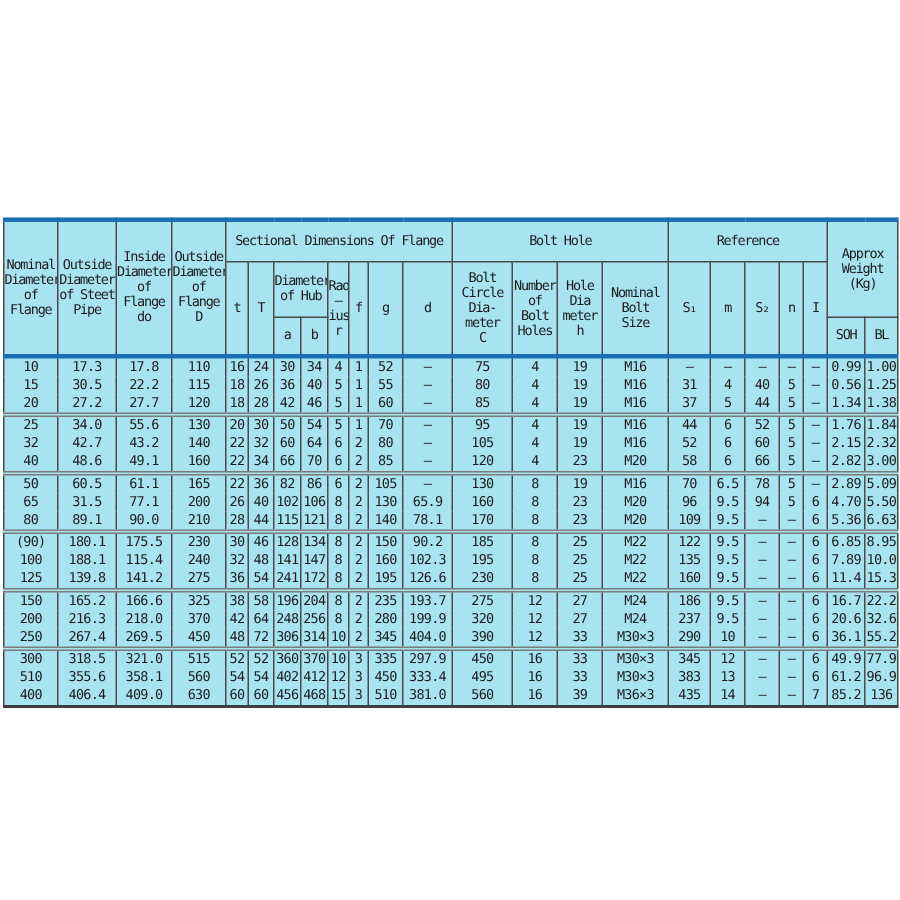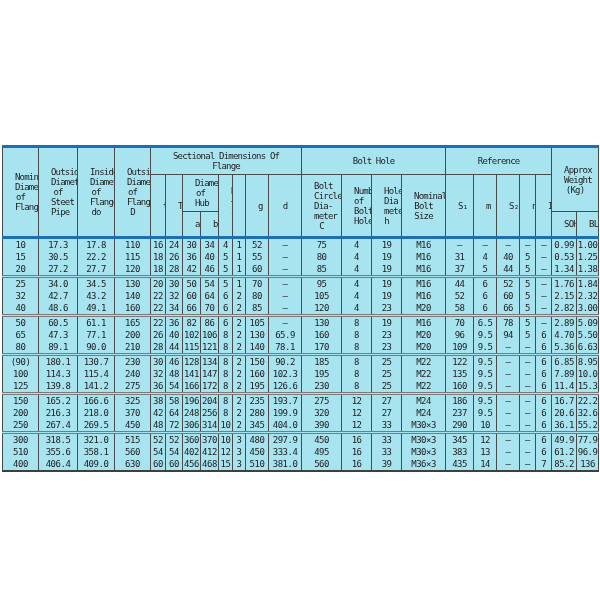--- a/index.html
+++ b/index.html
@@ -20,21 +20,21 @@
     border-bottom:2px solid #3f3f3f;
   }
   thead th{
     border:1px solid var(--grid);
     font-weight:normal;
     font-size:9px;line-height:10px;
     letter-spacing:-0.8px;
     color:var(--text);
     text-align:center;vertical-align:middle;
     white-space:pre-line;
-    padding:1px 12px;
+    padding:1px 0;
     overflow:hidden;
   }
   thead tr.h1 th{height:24px;}
   thead tr.h2 th{height:34px;}
   thead tr.h3 th{height:22px;}
   thead{border-bottom:3px solid var(--band);}
   tbody td{
     border-left:1px solid var(--grid);
     border-right:1px solid var(--grid);
     font-size:9px;line-height:12px;height:12px;
@@ -184,21 +184,21 @@
           <td>–</td>
           <td>80</td>
           <td>4</td>
           <td>19</td>
           <td>M16</td>
           <td>31</td>
           <td>4</td>
           <td>40</td>
           <td>5</td>
           <td>–</td>
-          <td>0.53</td>
+          <td>0.56</td>
           <td>1.25</td>
         </tr>
         <tr>
           <td>20</td>
           <td>27.2</td>
           <td>27.7</td>
           <td>120</td>
           <td>18</td>
           <td>28</td>
           <td>42</td>
@@ -215,21 +215,21 @@
           <td>5</td>
           <td>44</td>
           <td>5</td>
           <td>–</td>
           <td>1.34</td>
           <td>1.38</td>
         </tr>
         <tr class="group-start">
           <td>25</td>
           <td>34.0</td>
-          <td>34.5</td>
+          <td>55.6</td>
           <td>130</td>
           <td>20</td>
           <td>30</td>
           <td>50</td>
           <td>54</td>
           <td>5</td>
           <td>1</td>
           <td>70</td>
           <td>–</td>
           <td>95</td>
@@ -314,21 +314,21 @@
           <td>70</td>
           <td>6.5</td>
           <td>78</td>
           <td>5</td>
           <td>–</td>
           <td>2.89</td>
           <td>5.09</td>
         </tr>
         <tr>
           <td>65</td>
-          <td>47.3</td>
+          <td>31.5</td>
           <td>77.1</td>
           <td>200</td>
           <td>26</td>
           <td>40</td>
           <td>102</td>
           <td>106</td>
           <td>8</td>
           <td>2</td>
           <td>130</td>
           <td>65.9</td>
@@ -365,21 +365,21 @@
           <td>9.5</td>
           <td>–</td>
           <td>–</td>
           <td>6</td>
           <td>5.36</td>
           <td>6.63</td>
         </tr>
         <tr class="group-start">
           <td>(90)</td>
           <td>180.1</td>
-          <td>130.7</td>
+          <td>175.5</td>
           <td>230</td>
           <td>30</td>
           <td>46</td>
           <td>128</td>
           <td>134</td>
           <td>8</td>
           <td>2</td>
           <td>150</td>
           <td>90.2</td>
           <td>185</td>
@@ -389,21 +389,21 @@
           <td>122</td>
           <td>9.5</td>
           <td>–</td>
           <td>–</td>
           <td>6</td>
           <td>6.85</td>
           <td>8.95</td>
         </tr>
         <tr>
           <td>100</td>
-          <td>114.3</td>
+          <td>188.1</td>
           <td>115.4</td>
           <td>240</td>
           <td>32</td>
           <td>48</td>
           <td>141</td>
           <td>147</td>
           <td>8</td>
           <td>2</td>
           <td>160</td>
           <td>102.3</td>
@@ -419,21 +419,21 @@
           <td>7.89</td>
           <td>10.0</td>
         </tr>
         <tr>
           <td>125</td>
           <td>139.8</td>
           <td>141.2</td>
           <td>275</td>
           <td>36</td>
           <td>54</td>
-          <td>166</td>
+          <td>241</td>
           <td>172</td>
           <td>8</td>
           <td>2</td>
           <td>195</td>
           <td>126.6</td>
           <td>230</td>
           <td>8</td>
           <td>25</td>
           <td>M22</td>
           <td>160</td>
@@ -523,21 +523,21 @@
           <td>300</td>
           <td>318.5</td>
           <td>321.0</td>
           <td>515</td>
           <td>52</td>
           <td>52</td>
           <td>360</td>
           <td>370</td>
           <td>10</td>
           <td>3</td>
-          <td>480</td>
+          <td>335</td>
           <td>297.9</td>
           <td>450</td>
           <td>16</td>
           <td>33</td>
           <td>M30×3</td>
           <td>345</td>
           <td>12</td>
           <td>–</td>
           <td>–</td>
           <td>6</td>

